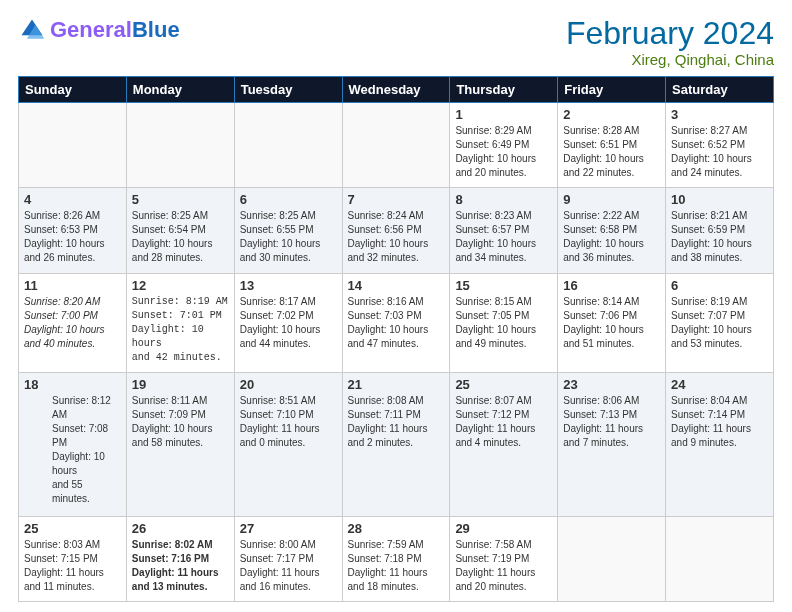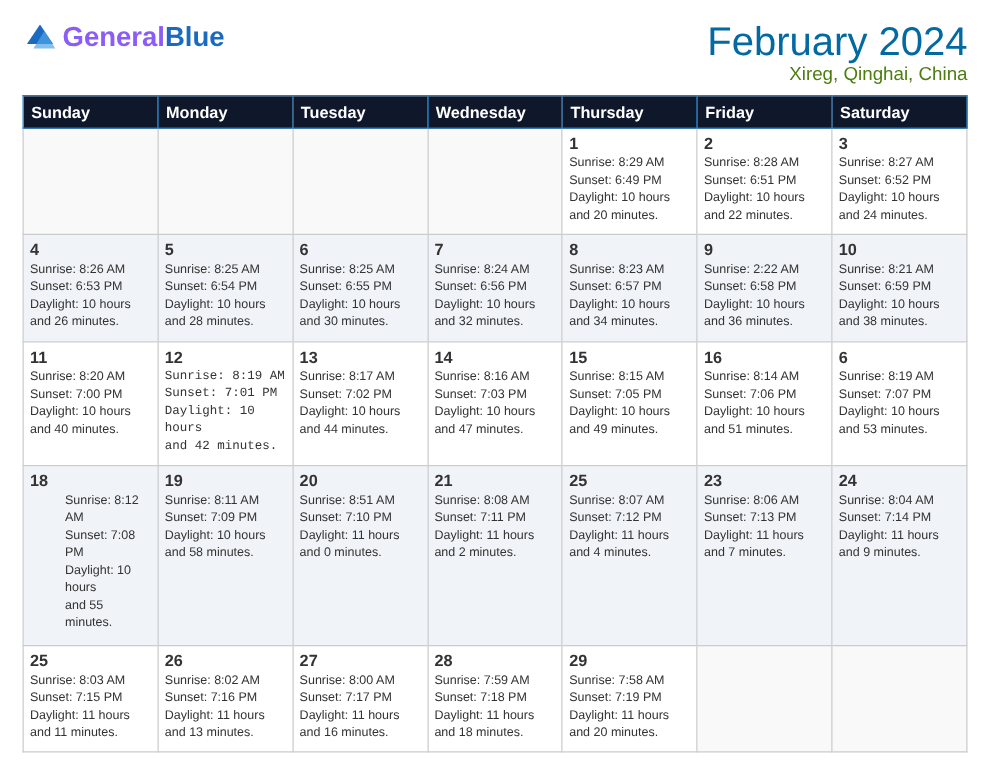--- a/index.html
+++ b/index.html
@@ -202,21 +202,21 @@
             <span class="day-num">10</span>
             <div class="day-info" style="white-space: pre-line;">Sunrise: 8:21 AM
 Sunset: 6:59 PM
 Daylight: 10 hours
 and 38 minutes.</div>
           </td>
         </tr>
         <tr class="row-odd">
           <td>
             <span class="day-num">11</span>
-            <div class="day-info" style="white-space: pre-line;">Sunrise: 8:20 AM
+            <div class="day-info" style="white-space: pre-line; font-style: italic;">Sunrise: 8:20 AM
 Sunset: 7:00 PM
 Daylight: 10 hours
 and 40 minutes.</div>
           </td>
           <td>
             <span class="day-num">12</span>
             <div class="day-info" style="white-space: pre-line; font-family: Liberation Mono, monospace;">Sunrise: 8:19 AM
 Sunset: 7:01 PM
 Daylight: 10 hours
 and 42 minutes.</div>
@@ -311,21 +311,21 @@
         <tr class="row-odd">
           <td>
             <span class="day-num">25</span>
             <div class="day-info" style="white-space: pre-line;">Sunrise: 8:03 AM
 Sunset: 7:15 PM
 Daylight: 11 hours
 and 11 minutes.</div>
           </td>
           <td>
             <span class="day-num">26</span>
-            <div class="day-info" style="white-space: pre-line;">Sunrise: 8:02 AM
+            <div class="day-info" style="white-space: pre-line; font-weight: bold;">Sunrise: 8:02 AM
 Sunset: 7:16 PM
 Daylight: 11 hours
 and 13 minutes.</div>
           </td>
           <td>
             <span class="day-num">27</span>
             <div class="day-info" style="white-space: pre-line;">Sunrise: 8:00 AM
 Sunset: 7:17 PM
 Daylight: 11 hours
 and 16 minutes.</div>

